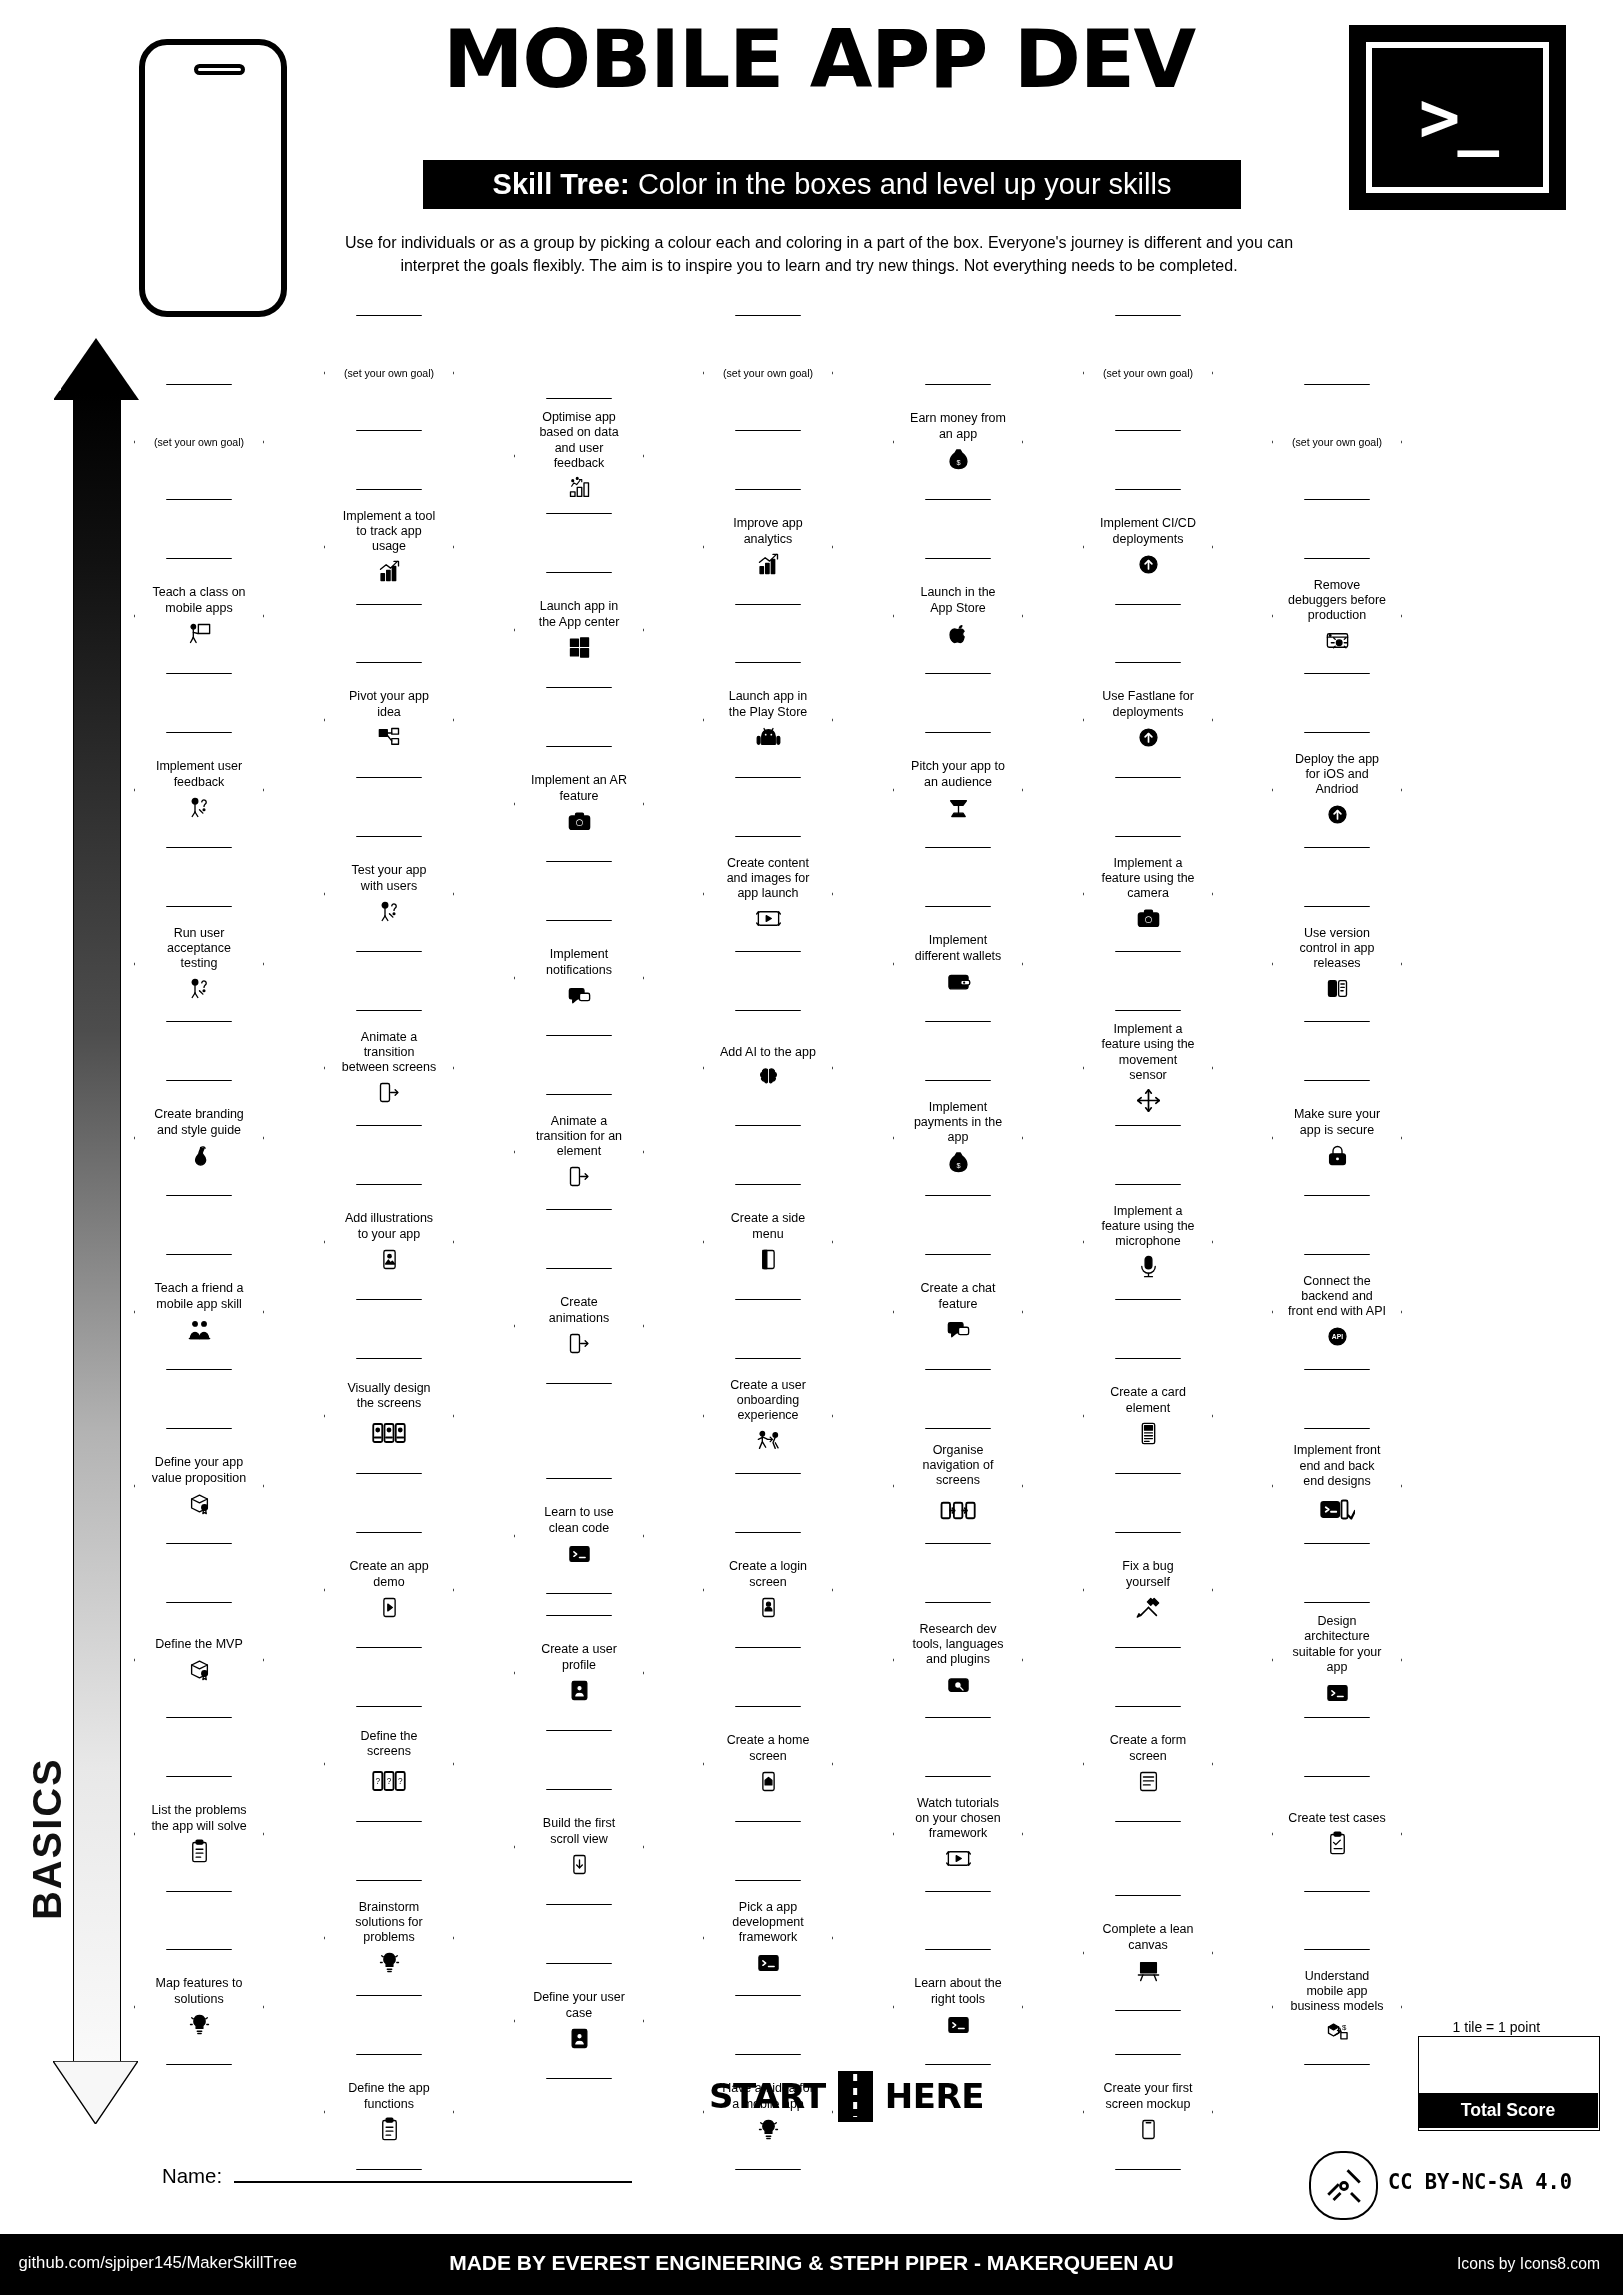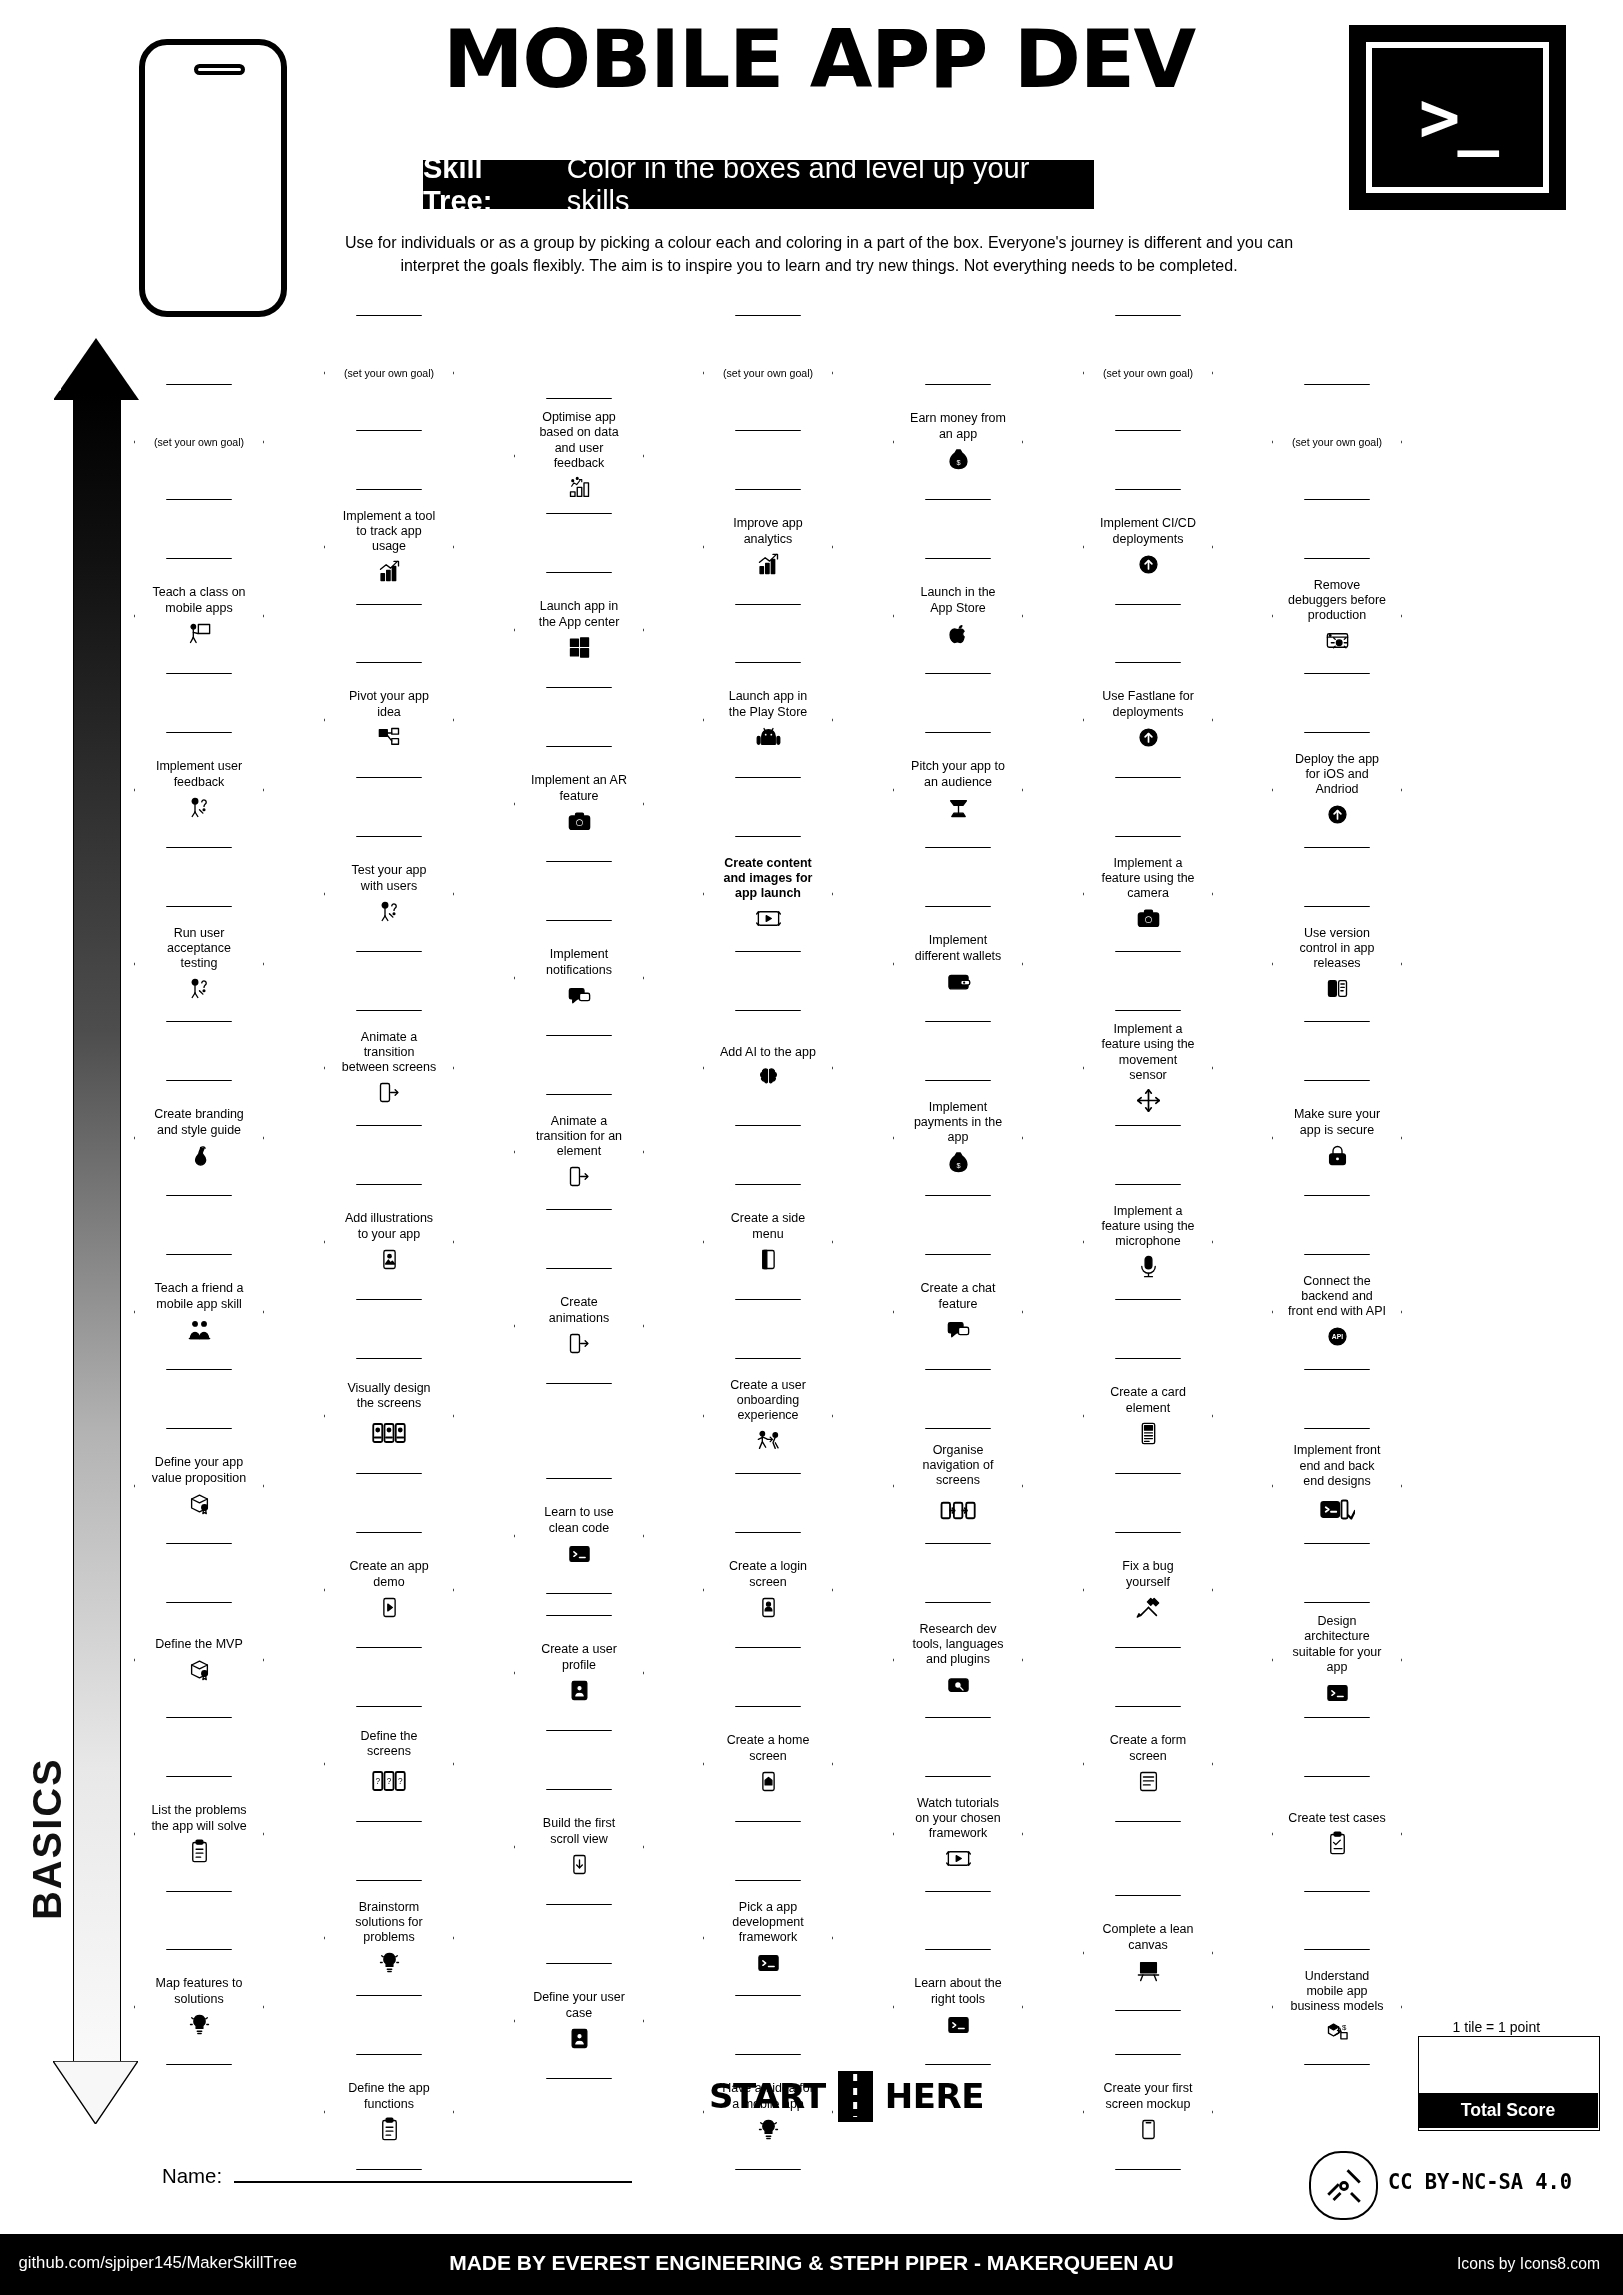--- a/index.html
+++ b/index.html
@@ -4,21 +4,21 @@
 <style>
   html, body { margin:0; padding:0; background:#fff; }
   body { width:1623px; height:2295px; font-family:"Liberation Sans", sans-serif; color:#000; position:relative; overflow:hidden; }
 
   
   #header { position:absolute; left:0; top:0; width:1623px; height:296px; }
   #phone-outline { position:absolute; left:139px; top:39px; width:148px; height:278px; border:6.5px solid #000; border-radius:28px; box-sizing:border-box; }
   #phone-notch { position:absolute; left:49px; top:19.4px; width:51px; height:10.2px; border:4.2px solid #000; border-radius:6.5px; box-sizing:border-box; }
 
   #title { position:absolute; left:361px; top:18.5px; width:916px; text-align:center; font-size:81px; font-weight:bold; letter-spacing:-1.4px; line-height:1; font-family:"DejaVu Sans", sans-serif; }
-  #subtitle-bar { position:absolute; left:423px; top:160px; width:671px; height:49px; background:#000; color:#fff; display:flex; align-items:center; justify-content:center; font-size:29px; }
+  #subtitle-bar { position:absolute; left:423px; top:160px; width:818px; height:49px; background:#000; color:#fff; display:flex; align-items:center; justify-content:center; font-size:29px; }
   #subtitle-bar .lbl { font-weight:bold; margin-right:8.3px; }
   #intro { position:absolute; left:340px; top:231px; width:958px; text-align:center; font-size:16px; line-height:1.45; }
 
   #terminal-badge { position:absolute; left:1349px; top:25.4px; width:217px; height:185px; background:#000; display:flex; align-items:center; justify-content:center; }
   #terminal-inner { width:171px; height:139px; border:6.5px solid #fff; display:flex; align-items:center; justify-content:center; }
   #terminal-glyph { color:#fff; font-family:"DejaVu Sans Mono", monospace; font-size:69px; font-weight:bold; line-height:1; letter-spacing:-2.8px; }
 
   
   #arrow-wrap { position:absolute; left:53px; top:338px; width:86px; height:1786px; }
   #arrow-shaft { position:absolute; left:20.4px; top:56px; width:46px; height:1675px;
@@ -556,21 +556,21 @@
             <path d="M12 22a12 12 0 0124 0v14H12z" fill="#000"></path>
             <rect x="4" y="22" width="5" height="14" rx="2.5" fill="#000"></rect>
             <rect x="39" y="22" width="5" height="14" rx="2.5" fill="#000"></rect>
             <path d="M16 8l3 6M32 8l-3 6"></path>
             <circle cx="19" cy="19" r="1.6" fill="#fff" stroke="none"></circle>
             <circle cx="29" cy="19" r="1.6" fill="#fff" stroke="none"></circle>
           </svg>
         </div>
       </div>
     </div>
-    <div class="hex" style="left: 703px; top: 836px; font-weight: bold;">
+    <div class="hex" style="left: 703px; top: 836px;">
       <div class="shape"></div>
       <div class="inner">
         <div class="txt">Create content and images for app launch</div>
         <div class="ico">
           <svg width="27" height="27" viewBox="0 0 48 48" fill="none" stroke="#000" stroke-width="2.4" stroke-linecap="round" stroke-linejoin="round">
             <rect x="6" y="12" width="36" height="24" rx="3"></rect>
             <path d="M20 19l9 5-9 5z" fill="#000"></path>
             <path d="M6 12l-3 4M42 12l3 4M6 36l-3-4M42 36l3-4"></path>
           </svg>
         </div>

